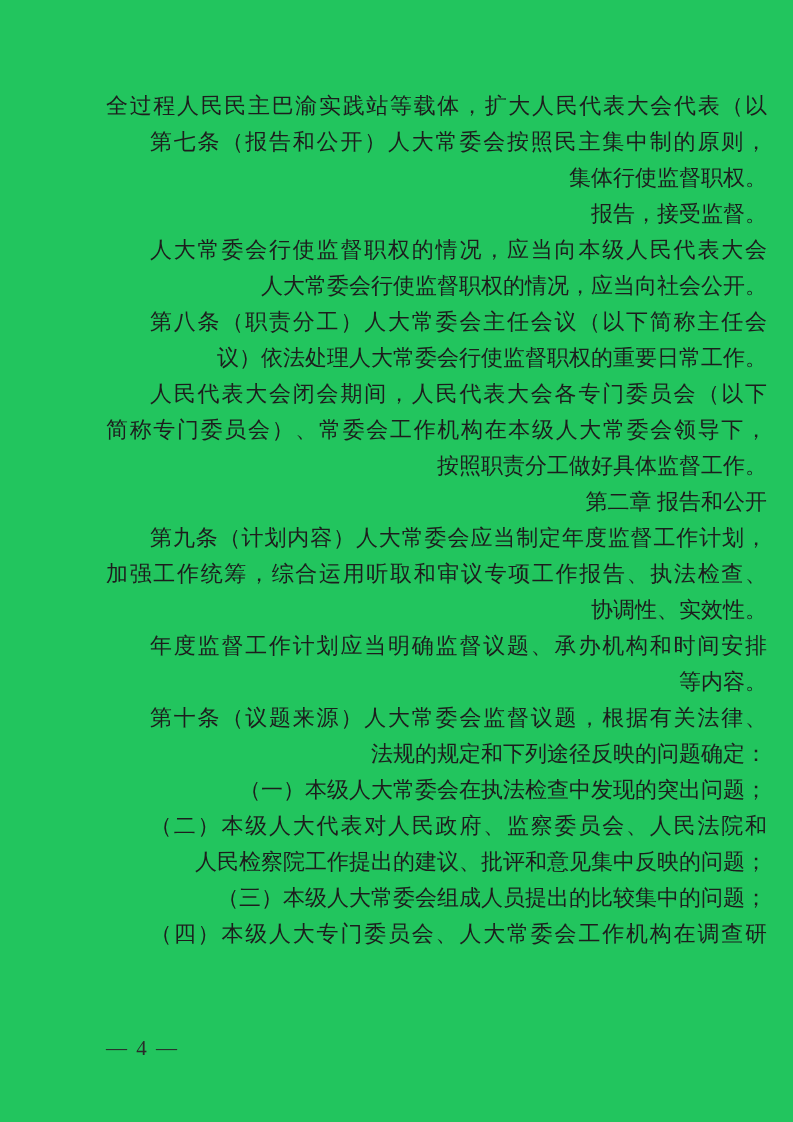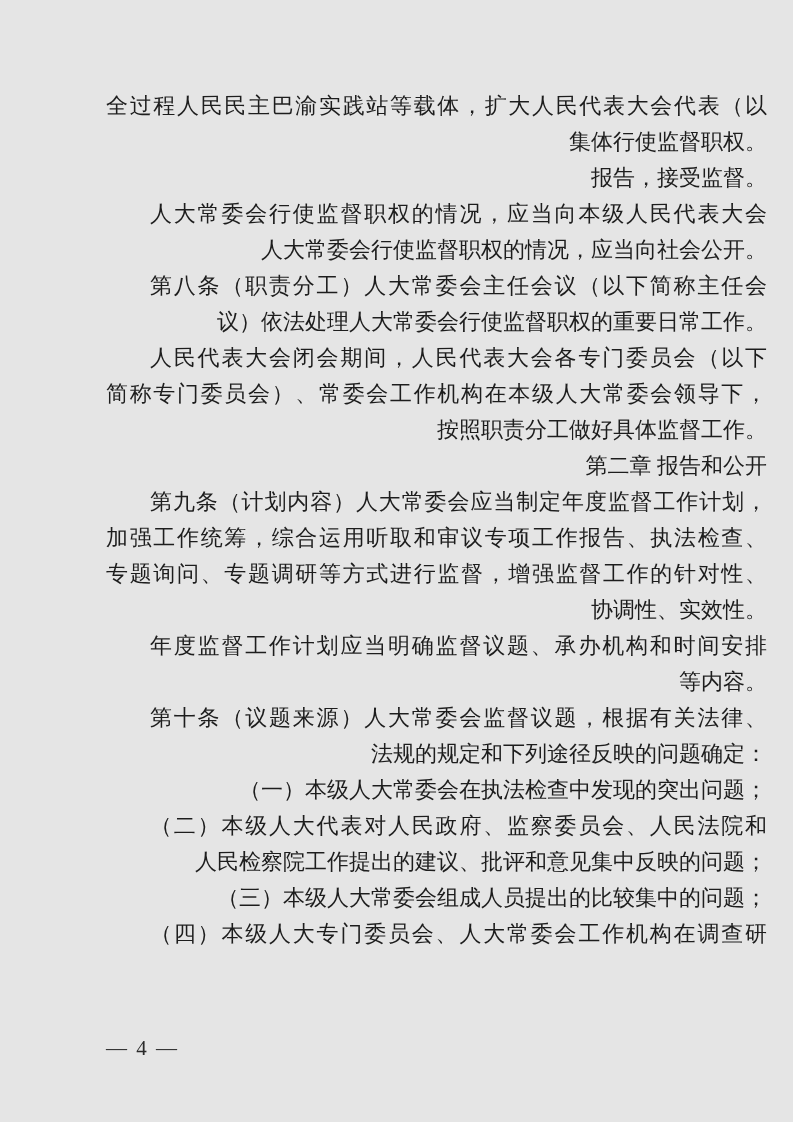--- a/index.html
+++ b/index.html
@@ -4,21 +4,21 @@
 <style>
   html, body {
     margin: 0;
     padding: 0;
     background: #ffffff;
   }
   .page {
     position: relative;
     width: 793px;
     height: 1122px;
-    background: #e5e5e5;
+    background: #22c55e;
     overflow: hidden;
     font-family: "Liberation Serif", "DejaVu Serif", serif;
   }
   .text-block {
     position: absolute;
     left: 106px;
     top: 88px;
     width: 661px;
     color: #1d1d1d;
     font-size: 22px;
@@ -45,33 +45,33 @@
     line-height: 28px;
     letter-spacing: 2px;
   }
 </style>
 </head>
 <body>
 
 <div class="page">
   <div class="text-block">
       <div class="line fill">全过程人民民主巴渝实践站等载体，扩大人民代表大会代表（以</div>
+      <div class="line indent fill">第七条（报告和公开）人大常委会按照民主集中制的原则，</div>
       <div class="line">集体行使监督职权。</div>
       <div class="line">报告，接受监督。</div>
       <div class="line indent fill">人大常委会行使监督职权的情况，应当向本级人民代表大会</div>
       <div class="line indent">人大常委会行使监督职权的情况，应当向社会公开。</div>
       <div class="line indent fill">第八条（职责分工）人大常委会主任会议（以下简称主任会</div>
       <div class="line">议）依法处理人大常委会行使监督职权的重要日常工作。</div>
       <div class="line indent fill">人民代表大会闭会期间，人民代表大会各专门委员会（以下</div>
       <div class="line fill">简称专门委员会）、常委会工作机构在本级人大常委会领导下，</div>
       <div class="line">按照职责分工做好具体监督工作。</div>
       <div class="line indent">第二章 报告和公开</div>
       <div class="line indent fill">第九条（计划内容）人大常委会应当制定年度监督工作计划，</div>
       <div class="line fill">加强工作统筹，综合运用听取和审议专项工作报告、执法检查、</div>
-      <div class="line fill">专题询问、专题调研等方式进行监督，增强监督工作的针对性、</div>
       <div class="line">协调性、实效性。</div>
       <div class="line indent fill">年度监督工作计划应当明确监督议题、承办机构和时间安排</div>
       <div class="line">等内容。</div>
       <div class="line indent fill">第十条（议题来源）人大常委会监督议题，根据有关法律、</div>
       <div class="line">法规的规定和下列途径反映的问题确定：</div>
       <div class="line indent">（一）本级人大常委会在执法检查中发现的突出问题；</div>
       <div class="line indent fill">（二）本级人大代表对人民政府、监察委员会、人民法院和</div>
       <div class="line">人民检察院工作提出的建议、批评和意见集中反映的问题；</div>
       <div class="line indent">（三）本级人大常委会组成人员提出的比较集中的问题；</div>
       <div class="line indent fill">（四）本级人大专门委员会、人大常委会工作机构在调查研</div>

